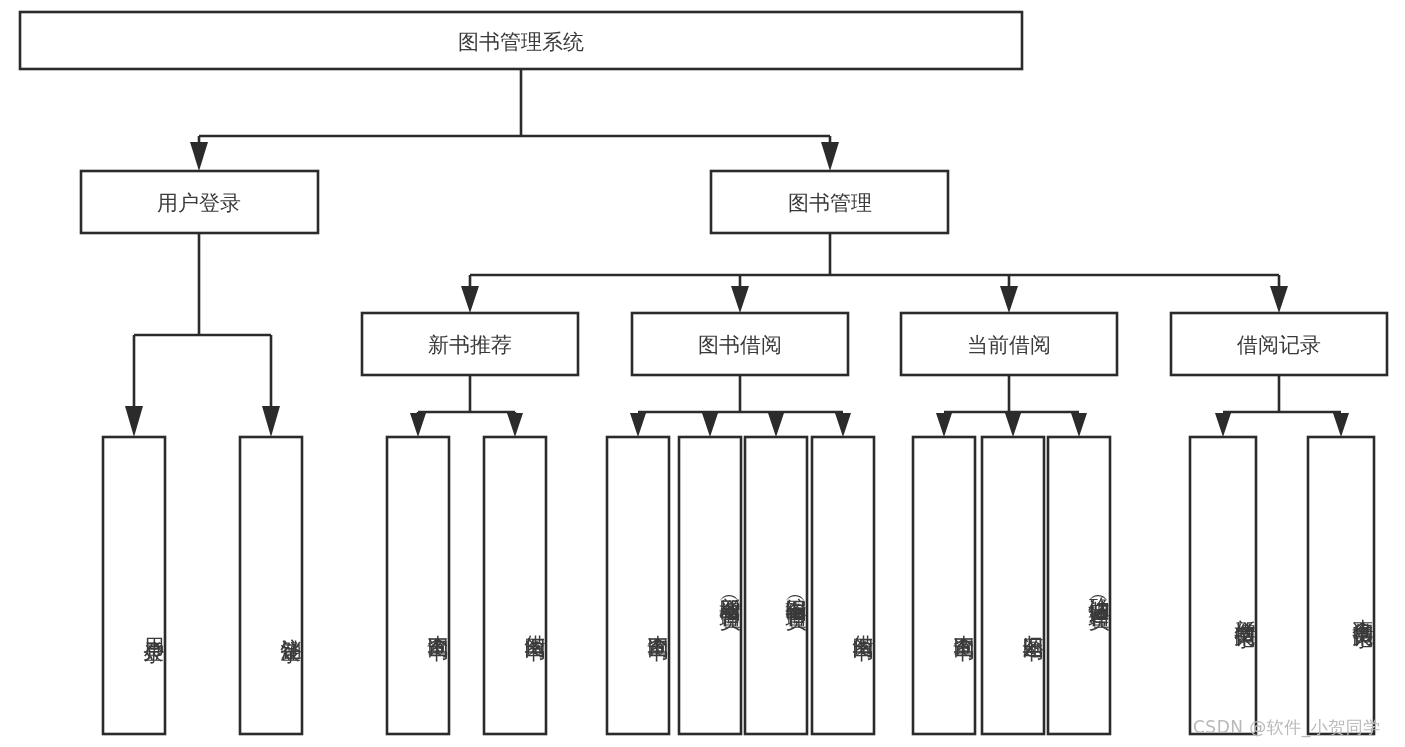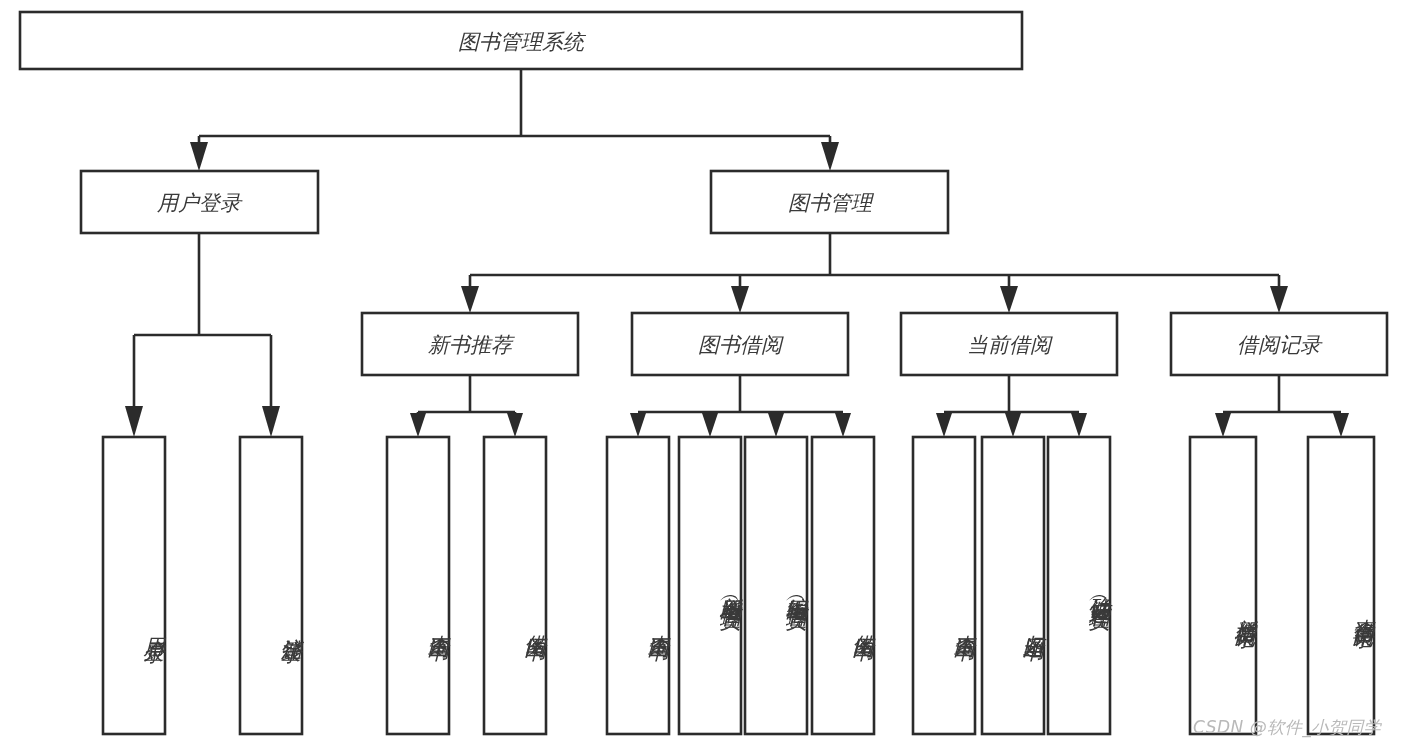--- a/index.html
+++ b/index.html
@@ -11,21 +11,20 @@
     width: 1405px;
     height: 747px;
     font-family: "DejaVu Sans", "Liberation Sans", sans-serif;
     overflow: hidden;
   }
   #diagram-root {
     position: relative;
     width: 1405px;
     height: 747px;
     background: #ffffff;
-    font-style: italic;
   }
   svg.flow {
     position: absolute;
     top: 0;
     left: 0;
     width: 1405px;
     height: 747px;
   }
   .node-rect {
     fill: #ffffff;

